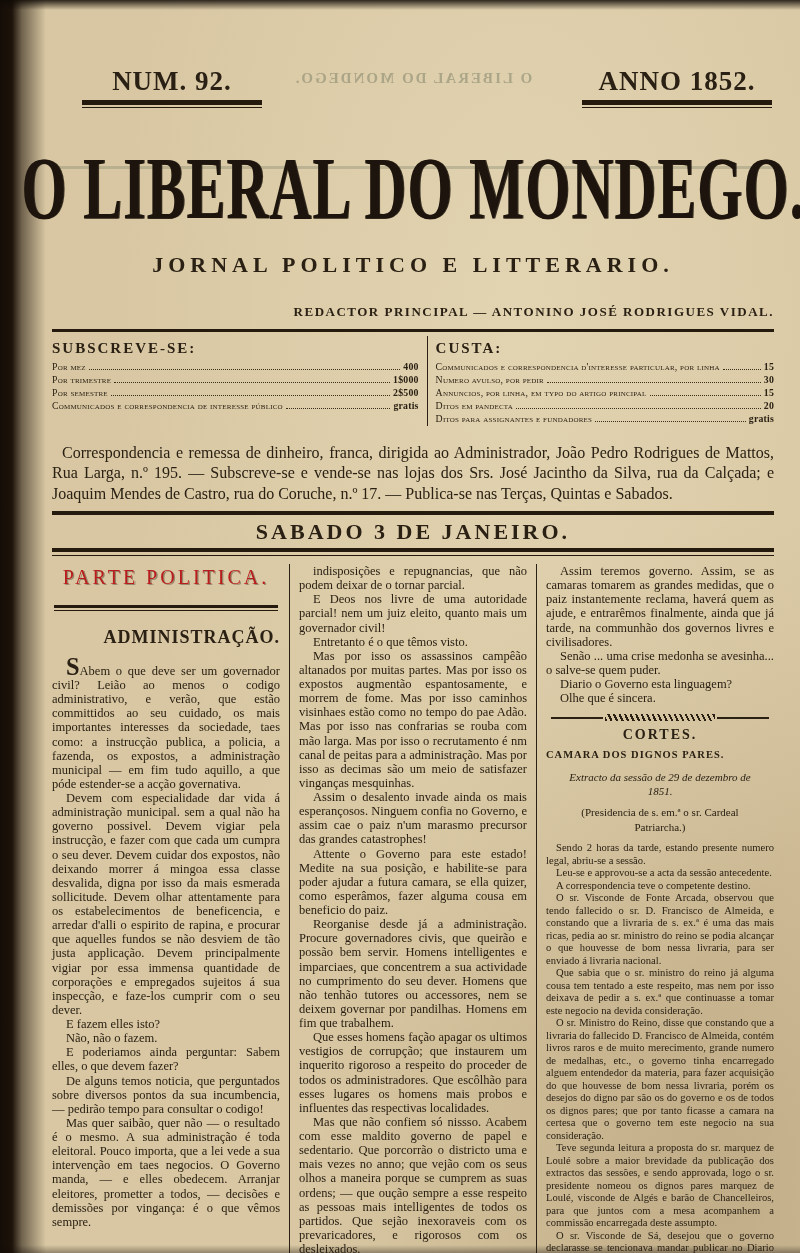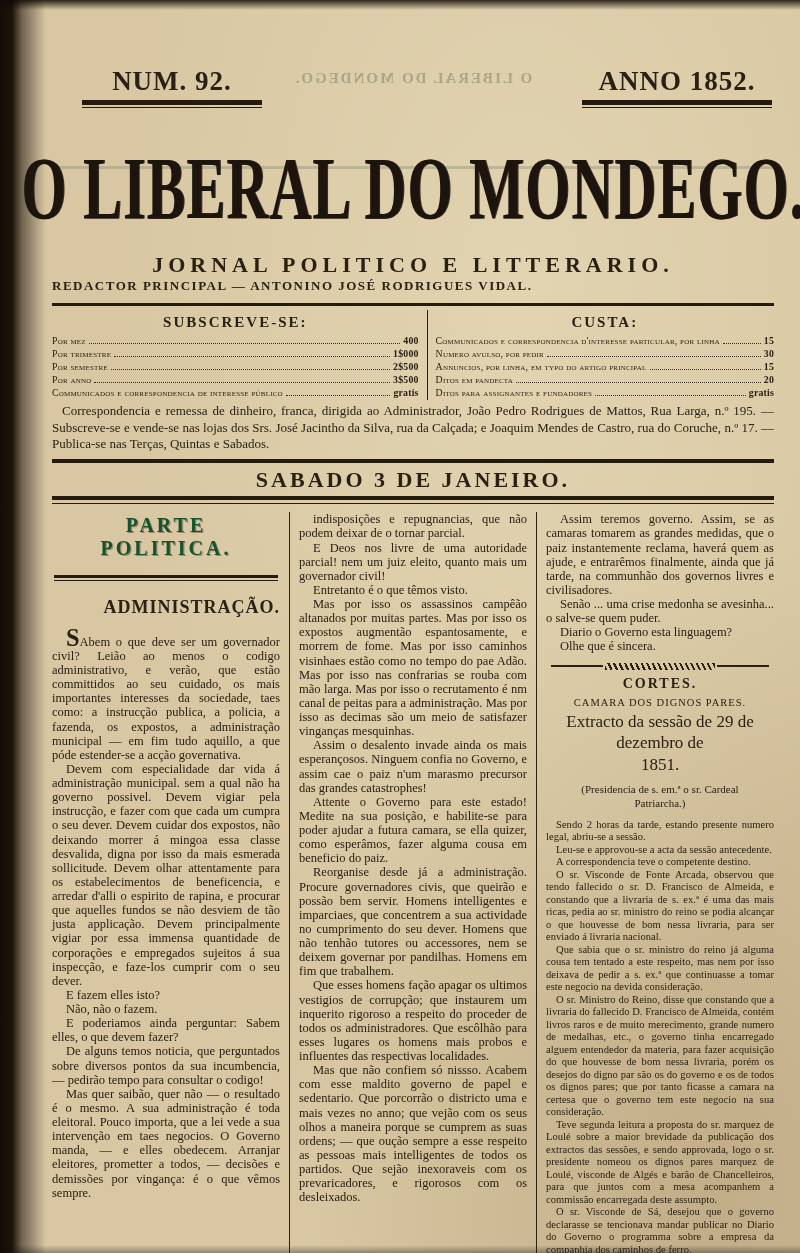--- a/index.html
+++ b/index.html
@@ -31,63 +31,63 @@
   .ghost-line{position:absolute;left:0;top:142px;width:100%;height:3px;background:rgba(110,118,96,.30);}
 
   
   .masthead-wrap{position:relative;margin-top:20px;height:118px;display:flex;align-items:center;justify-content:center;}
   .masthead{font-size:57px;font-weight:bold;white-space:nowrap;letter-spacing:1px;color:#1d150d;
     transform:scaleY(1.55) scaleX(1.02);transform-origin:center;
     text-shadow:1px 0 0 rgba(29,21,13,.85);}
   .masthead-ghost{position:absolute;left:0;top:-58px;width:100%;text-align:center;font-size:15px;font-weight:bold;
     letter-spacing:2px;color:rgba(95,105,85,.4);transform:scaleX(-1);filter:blur(.6px);}
   .subtitle{margin-top:6px;text-align:center;font-size:22px;font-weight:600;letter-spacing:5px;white-space:nowrap;}
-  .editor-line{margin-top:0;text-align:left;font-size:13px;font-weight:bold;letter-spacing:1.5px;white-space:nowrap;}
+  .editor-line{margin-top:26px;text-align:right;font-size:13px;font-weight:bold;letter-spacing:1.5px;white-space:nowrap;}
   .rule-heavy{height:3px;background:#241b0e;margin-top:9px;}
 
   
   .prices{display:flex;margin-top:4px;}
   .prices-left{width:52%;padding:2px 8px 0 0;}
   .prices-right{width:48%;border-left:1.5px solid #2a2114;padding:2px 0 0 8px;}
-  .prices h3{margin:2px 0 4px;text-align:center;font-size:15px;letter-spacing:2px;}
+  .prices h3{margin:2px 0 4px;font-size:15px;letter-spacing:2px;}
   .price-row{display:flex;align-items:baseline;font-size:9.8px;line-height:1.32;font-variant:small-caps;letter-spacing:.2px;}
   .price-row .lead{flex:1;border-bottom:1.5px dotted #3a2e1c;margin:0 3px 2px 3px;min-width:8px;}
   .price-row .val{font-variant:normal;font-weight:bold;}
-  .sub-note{font-size:13px;line-height:1.3;text-align:justify;margin-top:3px;text-indent:10px;}
+  .sub-note{font-size:16px;line-height:1.3;text-align:justify;margin-top:17px;text-indent:10px;}
 
   
   .banner{margin-top:6px;}
   .banner .bar-a{height:4px;background:#241b0e;}
   .banner .date{text-align:center;font-size:22px;font-weight:600;letter-spacing:3px;padding:4px 0 3px;}
   .banner .bar-b{height:4px;background:#241b0e;}
   .banner .bar-c{height:1.5px;background:#241b0e;margin-top:2.5px;}
 
   
   .columns{display:flex;margin-top:8px;}
   .col{width:33.33%;padding:0 9px;text-align:justify;font-size:12.5px;line-height:1.13;}
   .col.first{padding-left:0;}
   .col.mid{border-left:1.5px solid #2a2114;border-right:1.5px solid #2a2114;}
   .col.last{padding-right:0;}
   .para{margin:0;text-indent:14px;}
   .para.dropcap::first-letter{font-size:1.95em;line-height:.8;font-weight:600;}
 
-  .section-title{text-align:center;font-size:20px;font-weight:bold;letter-spacing:3px;margin:2px 6px 16px;
-    color:#14532d;text-shadow:1.3px 1.3px 0 rgba(42,33,20,.38);}
+  .section-title{text-align:center;font-size:20px;font-weight:normal;letter-spacing:3px;margin:2px 6px 16px;
+    color:#b91c1c;text-shadow:1.3px 1.3px 0 rgba(42,33,20,.38);}
   .title-rule-a{height:3px;background:#241b0e;margin:5px 2px 0;}
   .title-rule-b{height:1px;background:#241b0e;margin:2px 2px 0;}
   .article-title{text-align:right;font-size:18px;font-weight:bold;letter-spacing:1px;margin:16px 0 10px;}
 
   .divider{display:flex;align-items:center;justify-content:center;margin:9px 0 6px;}
   .divider .line{height:2px;background:#2a2114;width:52px;}
   .divider .hatch{height:7px;width:110px;margin:0 2px;
     background:repeating-linear-gradient(65deg,#2a2114 0,#2a2114 2px,rgba(0,0,0,0) 2px,rgba(0,0,0,0) 5px);}
 
   .cortes-title{text-align:center;font-size:14px;font-weight:bold;letter-spacing:2px;margin:4px 0 6px;}
-  .cortes-sub{text-align:center;font-size:10.5px;font-weight:normal;letter-spacing:1px;font-variant:small-caps;margin:0 0 2px;}
-  .session{text-align:center;font-size:17px;line-height:1.25;margin:0;}
+  .cortes-sub{text-align:left;font-size:10.5px;font-weight:bold;letter-spacing:1px;font-variant:small-caps;margin:0 0 10px;}
+  .session{text-align:center;font-style:italic;font-size:11px;line-height:1.25;margin:0;}
   .presidency{text-align:center;font-size:11px;line-height:1.3;margin:7px 0 8px;}
   .cortes-body{font-size:10.6px;line-height:1.18;}
   .cortes-body .para{text-indent:10px;}
 </style>
 </head>
 <body>
 
 <div class="edge-left"></div>
 <div class="edge-top"></div>
 <div class="edge-bottom"></div>
@@ -134,25 +134,20 @@
             <span class="lead"></span>
             <span class="val">1$000</span>
           </div>
 
           <div class="price-row">
             <span>Por semestre</span>
             <span class="lead"></span>
             <span class="val">2$500</span>
           </div>
 
-          <div class="price-row">
-            <span>Por anno</span>
-            <span class="lead"></span>
-            <span class="val">3$500</span>
-          </div>
 
           <div class="price-row">
             <span>Communicados e correspondencia de interesse público</span>
             <span class="lead"></span>
             <span class="val">gratis</span>
           </div>
         </div>
     </div>
     <div class="prices-right">
       <h3>CUSTA:</h3>

